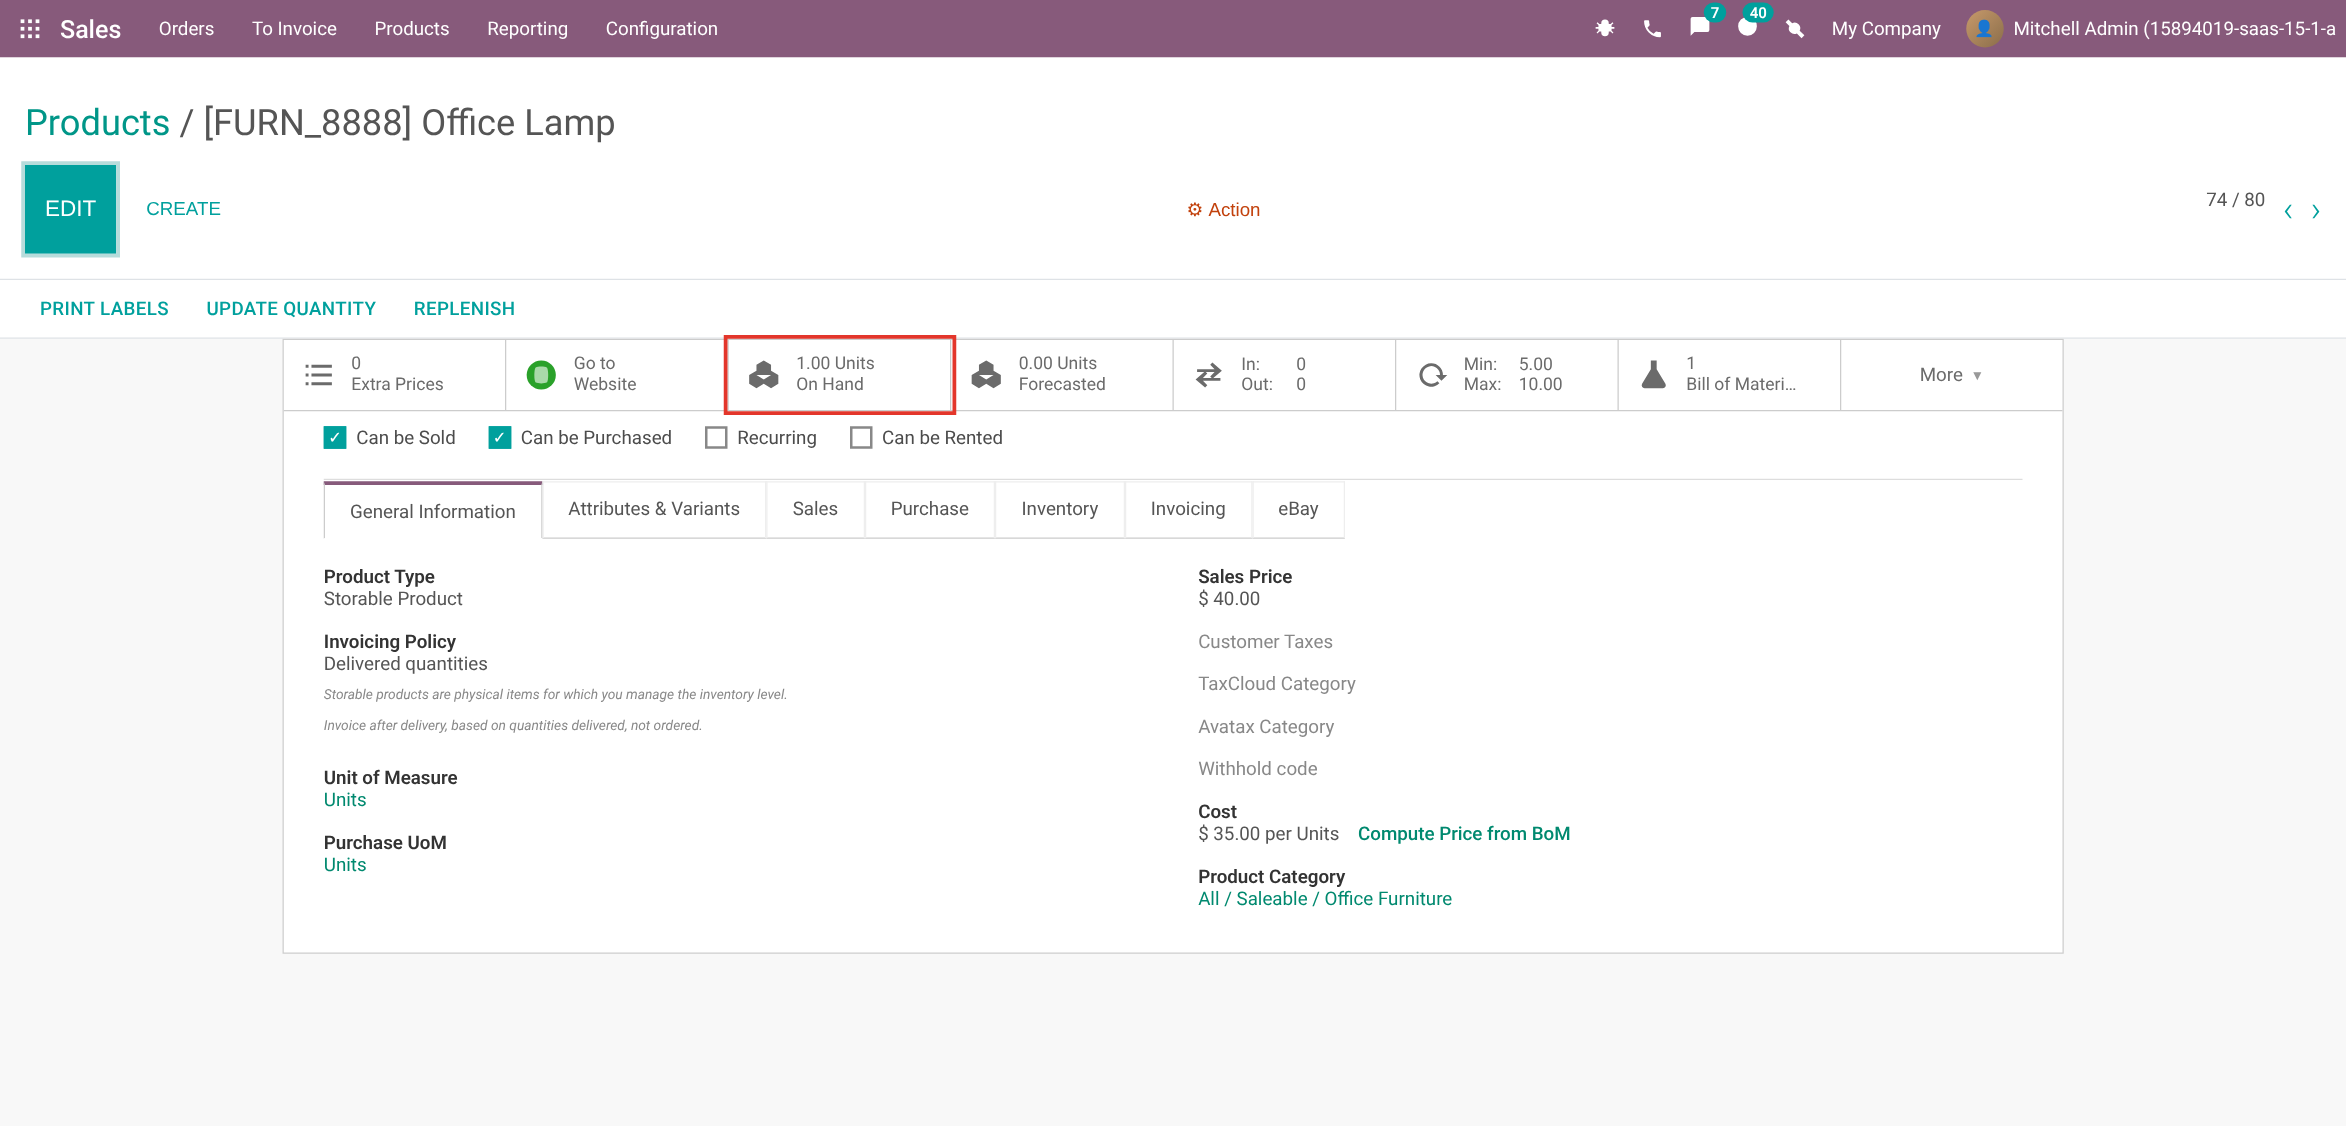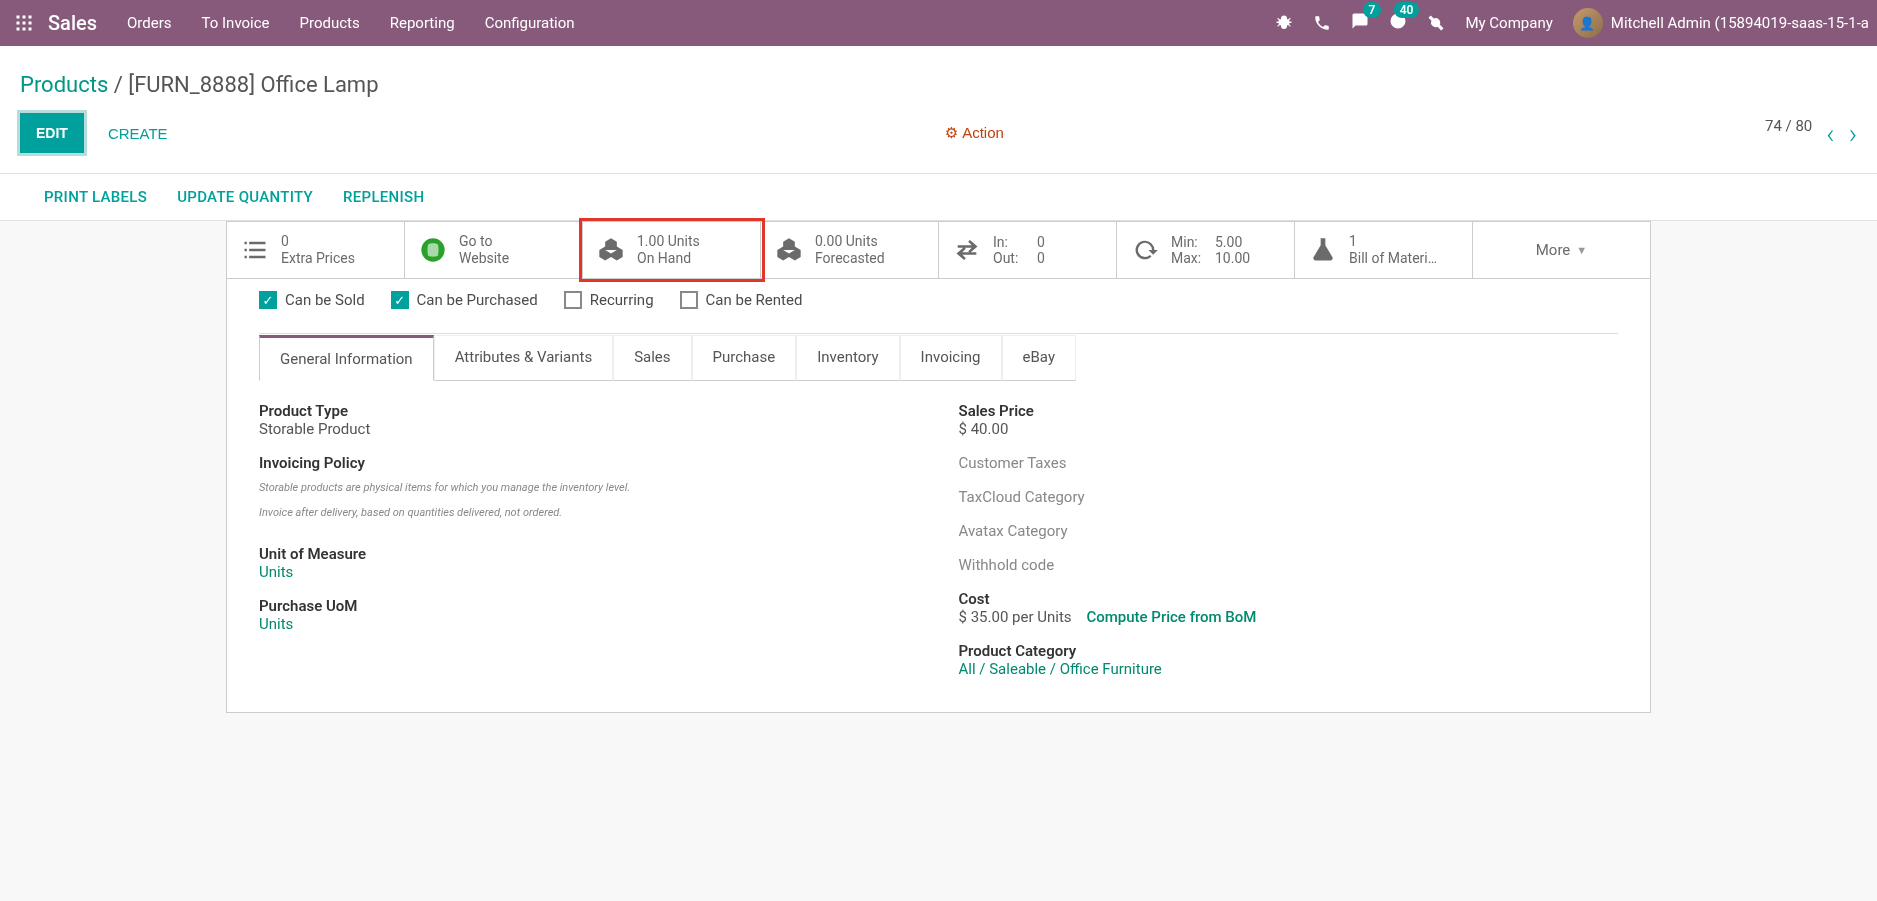--- a/index.html
+++ b/index.html
@@ -16,33 +16,33 @@
 .nav-right { display: flex; align-items: center; gap: 20px; }
 .nav-icon { width: 18px; height: 18px; fill: #fff; cursor: pointer; position: relative; }
 .badge-wrap { position: relative; cursor: pointer; }
 .badge { position: absolute; top: -10px; right: -12px; background: #00a09d; color: #fff; border-radius: 10px; font-size: 12px; padding: 1px 6px; font-weight: 600; }
 .company-sel { font-size: 15px; cursor: pointer; }
 .user-area { display: flex; align-items: center; gap: 8px; cursor: pointer; }
 .avatar { width: 30px; height: 30px; border-radius: 50%; background: linear-gradient(135deg,#c79a6b,#8a6d4a); display:flex; align-items:center; justify-content:center; color:#fff; font-size:13px; }
 
 
 .control-area { background: #fff; border-bottom: 1px solid #dee2e6; }
-.breadcrumb { padding: 26px 20px 10px 20px; font-size: 22px; color: #555; }
+.breadcrumb { padding: 36px 20px 10px 20px; font-size: 29px; color: #555; }
 .breadcrumb a { color: #009688; text-decoration: none; cursor: pointer; }
 .control-row { display: flex; align-items: center; padding: 6px 20px 20px 20px; }
-.btn-edit { background: #00a09d; color: #fff; border: 0; padding: 12px 16px; font-weight: 700; font-size: 14px; cursor: pointer; outline: 3px solid #b6dcdb; }
+.btn-edit { background: #00a09d; color: #fff; border: 0; padding: 25px 16px; font-weight: 400; font-size: 18px; cursor: pointer; outline: 3px solid #b6dcdb; }
 .btn-create { background: none; border: 0; color: #00a09d; font-weight: 500; font-size: 15px; padding: 8px 16px; cursor: pointer; margin-left: 8px; }
 .action-center { flex:1; text-align:center; }
 .action-btn { background:none; border:0; color:#c2410c; font-weight:500; font-size:15px; cursor:pointer; }
 .action-btn .gear { margin-right:4px; }
 .pager { display:flex; align-items:flex-start; gap:14px; color:#555; }
 .pager-arrow { color:#00a09d; cursor:pointer; font-size:28px; font-weight:300; }
 
 
-.status-row { background:#fff; padding: 14px 44px; border-bottom:1px solid #dee2e6; display:flex; gap:30px; }
+.status-row { background:#fff; padding: 14px 32px; border-bottom:1px solid #dee2e6; display:flex; gap:30px; }
 .status-link { color:#00a09d; font-weight:500; font-size:15px; cursor:pointer; letter-spacing:0.3px; }
 
 
 .content { padding: 0 0 30px 0; }
 .form-sheet { margin: 0 auto; width: 1425px; background:#fff; border:1px solid #ccc; }
 
 
 .stat-row { display:flex; border-bottom:1px solid #ccc; }
 .stat-btn { flex:1; border-right:1px solid #ccc; display:flex; align-items:center; padding: 10px 14px; gap:12px; cursor:pointer; min-height:56px; position:relative; }
 .stat-btn:last-child { border-right:0; }
@@ -290,20 +290,21 @@
 
     <div class="form-grid">
       <div class="col">
         <div class="frow">
           <div class="flabel">Product Type</div>
           <div class="fval">Storable Product</div>
         </div>
         <div class="frow">
           <div class="flabel">Invoicing Policy</div>
           <div class="fval">
+            <div>Delivered quantities</div>
             <div class="help-text">Storable products are physical items for which you manage the inventory level.</div>
             <div class="help-text">Invoice after delivery, based on quantities delivered, not ordered.</div>
           </div>
         </div>
         <div class="frow">
           <div class="flabel">Unit of Measure</div>
           <div class="fval"><span class="link">Units</span></div>
         </div>
         <div class="frow">
           <div class="flabel">Purchase UoM</div>

